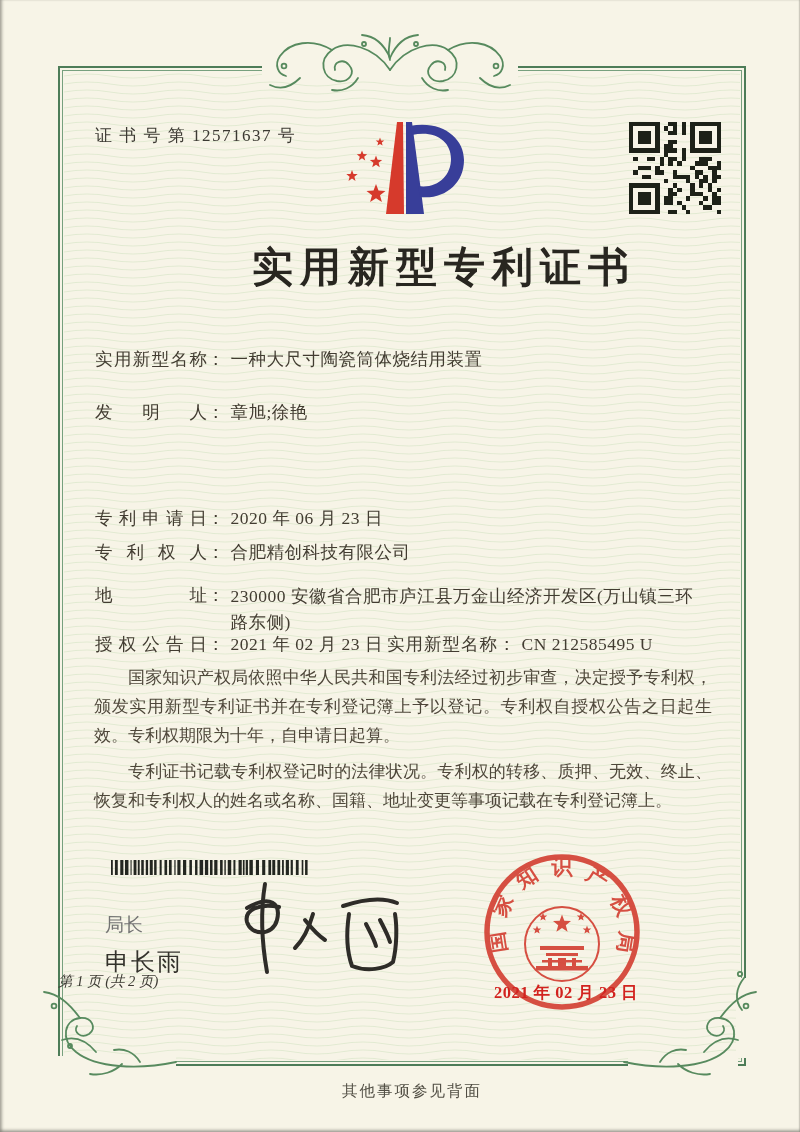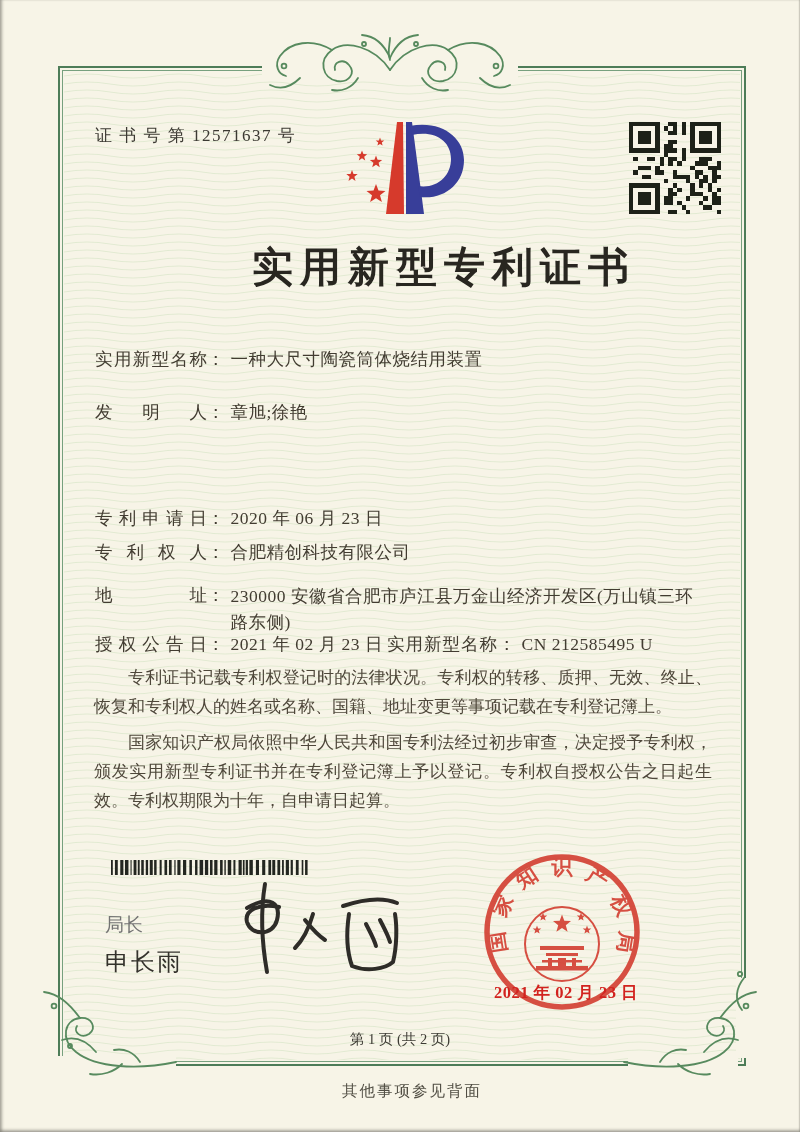--- a/index.html
+++ b/index.html
@@ -32,21 +32,21 @@
   .body-text{position:absolute;left:94px;top:663px;width:618px;}
   .body-text p{margin:0 0 7px 0;text-indent:2em;font-size:17px;line-height:29px;color:#4e473a;text-align:justify;}
   
   .barcode{position:absolute;left:111px;top:860px;}
   .signer-role{position:absolute;left:105px;top:912px;font-size:19px;color:#737373;font-family:"Liberation Sans","DejaVu Sans",sans-serif;text-align:center;}
   .signer-name{position:absolute;left:105px;top:946px;font-size:24px;color:#34322c;letter-spacing:2px;font-family:"Liberation Sans","DejaVu Sans",sans-serif;}
   .autograph{position:absolute;left:225px;top:876px;}
   .seal{position:absolute;left:480px;top:850px;opacity:.88;}
   .seal-date{position:absolute;left:482px;top:982px;width:168px;text-align:center;
     font-size:16.5px;color:#d2231f;letter-spacing:.5px;font-weight:700;}
-  .page-number{position:absolute;left:58px;top:1030px;width:684px;text-align:center;font-size:14.5px;color:#3d3b34;}
+  .page-number{position:absolute;left:58px;top:972px;width:684px;font-size:14.5px;color:#3d3b34;font-style:italic;}
   .back-note{position:absolute;left:0;top:1081px;width:800px;text-align:center;font-size:15.5px;color:#514e44;letter-spacing:2px;padding-left:12px;}
 </style>
 </head>
 <body>
 
 <div class="page">
 
   <div class="frame">
     <svg class="waves" width="676" height="988">
       <defs>
@@ -257,22 +257,22 @@
     <span class="flabel">地址</span><span class="fcolon">：</span><span class="fvalue wrap">230000 安徽省合肥市庐江县万金山经济开发区(万山镇三环路东侧)</span>
   </div>
   <div class="frow" style="top:632px">
     <span class="flabel">授权公告日</span><span class="fcolon">：</span><span class="fvalue">2021 年 02 月 23 日</span>
     <span class="grant2">
       <span class="flabel">实用新型名称</span><span class="fcolon">：</span><span class="fvalue">CN 212585495 U</span>
     </span>
   </div>
 
   <div class="body-text">
+    <p>国家知识产权局依照中华人民共和国专利法经过初步审查，决定授予专利权，颁发实用新型专利证书并在专利登记簿上予以登记。专利权自授权公告之日起生效。专利权期限为十年，自申请日起算。</p>
     <p>专利证书记载专利权登记时的法律状况。专利权的转移、质押、无效、终止、恢复和专利权人的姓名或名称、国籍、地址变更等事项记载在专利登记簿上。</p>
-    <p>国家知识产权局依照中华人民共和国专利法经过初步审查，决定授予专利权，颁发实用新型专利证书并在专利登记簿上予以登记。专利权自授权公告之日起生效。专利权期限为十年，自申请日起算。</p>
   </div>
 
   <svg class="barcode" id="barcode-svg" width="200" height="15">
       <rect x="0" y="0" width="1.8045793771743774" height="15" fill="#232620"></rect>
       <rect x="3.9253485679626463" y="0" width="2.8450321435928343" height="15" fill="#232620"></rect>
       <rect x="9.267850303649901" y="0" width="3.127435898780823" height="15" fill="#232620"></rect>
       <rect x="13.957919025421141" y="0" width="3.490474724769592" height="15" fill="#232620"></rect>
       <rect x="19.52338066101074" y="0" width="1.077227234840393" height="15" fill="#232620"></rect>
       <rect x="22.595332679897545" y="0" width="2.8608442544937134" height="15" fill="#232620"></rect>
       <rect x="26.798435459285972" y="0" width="1.8893677771091462" height="15" fill="#232620"></rect>

